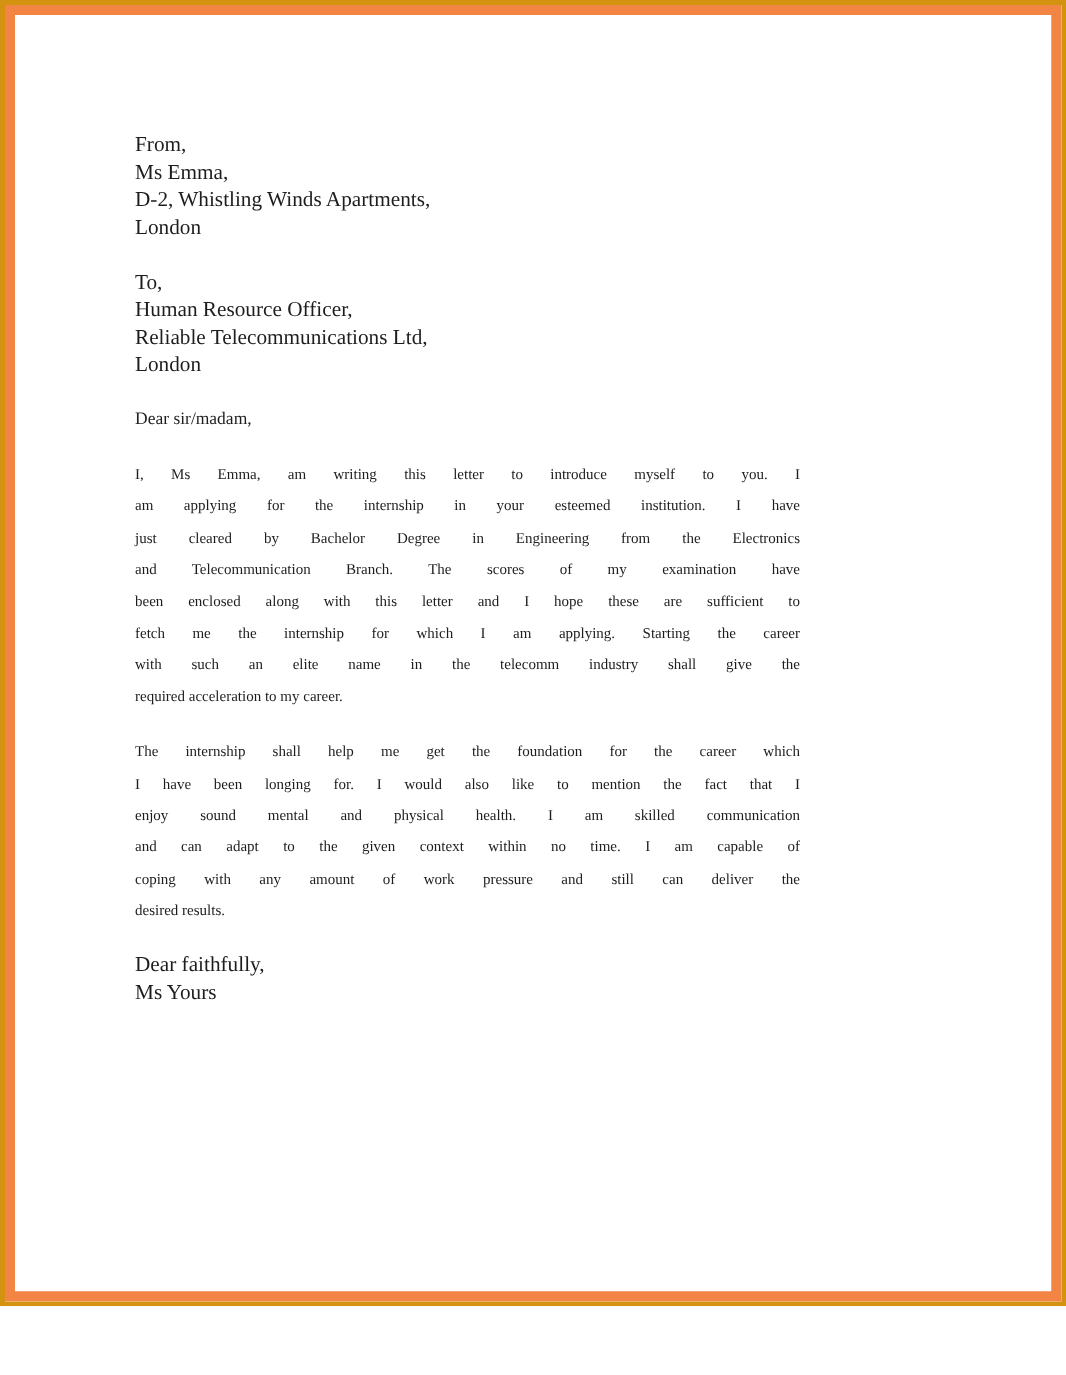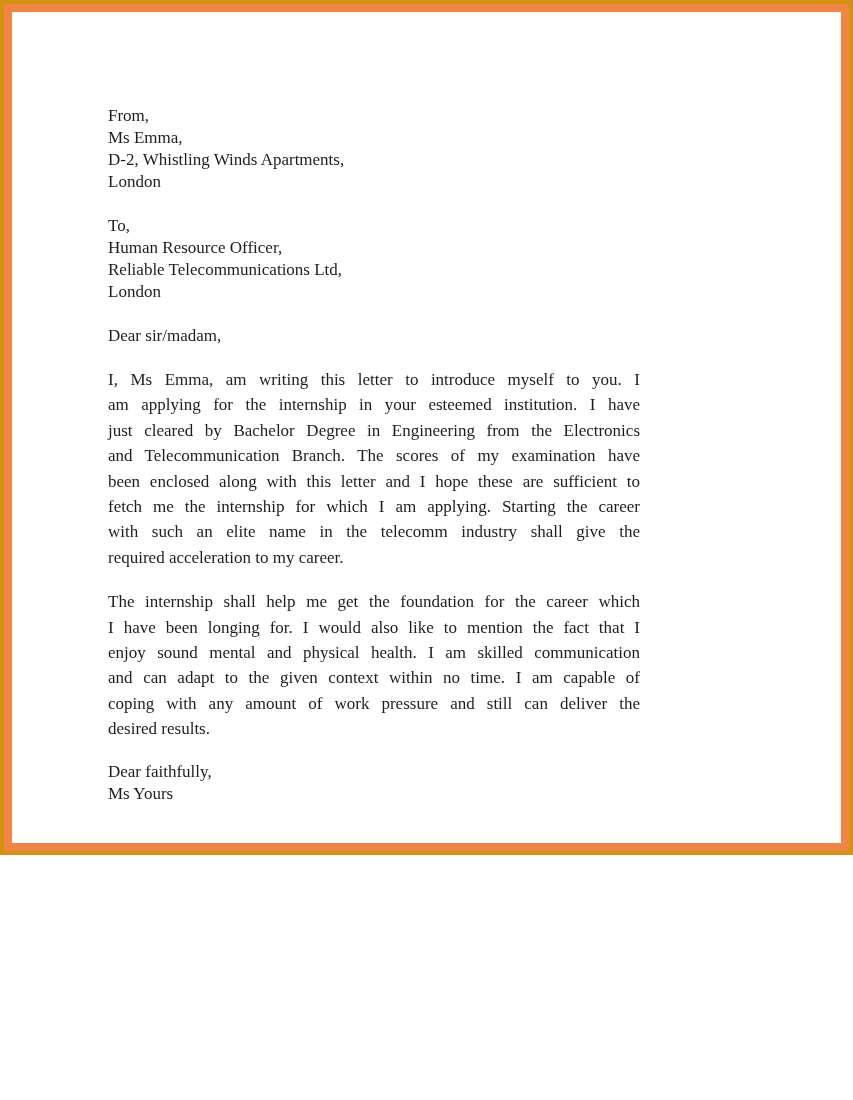--- a/index.html
+++ b/index.html
@@ -3,21 +3,21 @@
 <meta charset="utf-8">
 <style>
   html, body {
     margin: 0;
     padding: 0;
     background: #ffffff;
   }
   .page {
     box-sizing: border-box;
     width: 853px;
-    height: 855px;
+    height: 1045px;
     border: 4px solid #d3920f;
     background: #ffffff;
   }
   .page-inner {
     box-sizing: border-box;
     width: 100%;
     height: 100%;
     border: 8px solid #f28444;
     background: #ffffff;
     overflow: hidden;
@@ -28,26 +28,26 @@
     color: #1d1d1d;
     font-family: "Liberation Serif", "DejaVu Serif", serif;
   }
   .addr-block {
     font-size: 17px;
     line-height: 22px;
     margin: 0 0 22px 0;
   }
   .addr-line { white-space: nowrap; }
   .salutation {
-    font-size: 17px;
+    font-size: 14px;
     line-height: 22px;
     margin: 0 0 20px 0;
   }
   .para {
-    font-size: 17px;
+    font-size: 12px;
     line-height: 25.4px;
     margin: 0 0 19px 0;
   }
   .jline {
     text-align: justify;
     text-align-last: justify;
   }
   .jline.last {
     text-align: center;
     text-align-last: left;

